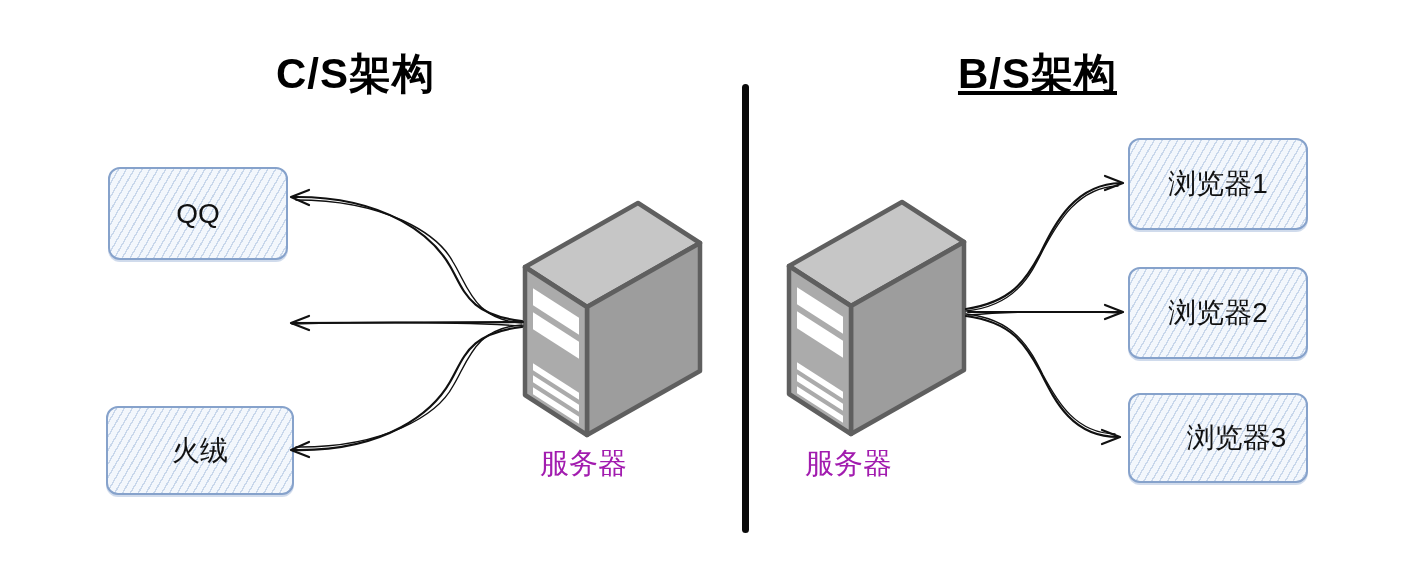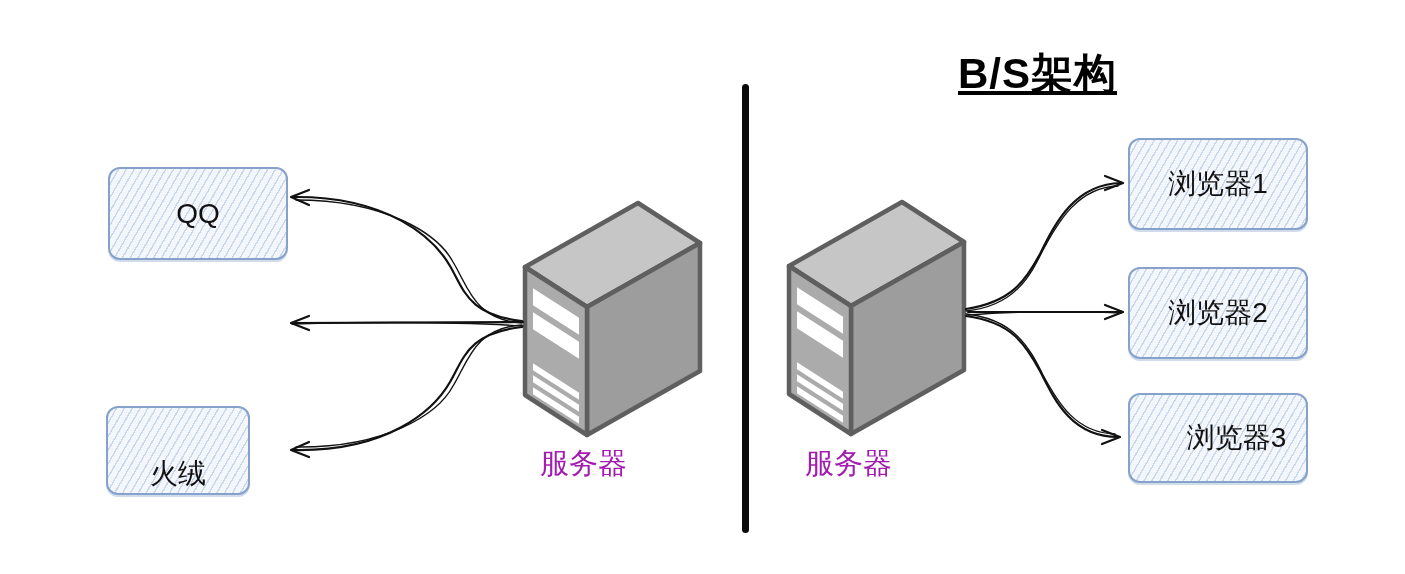--- a/index.html
+++ b/index.html
@@ -34,21 +34,21 @@
     font-size:28px;color:#111111;
     border:2px solid #86a2cb;
     border-radius:12px;
     background-color:#f3f7fc;
     background-image:repeating-linear-gradient(120deg,rgba(148,176,214,0.45) 0 1.4px,transparent 1.4px 6.8px);
     box-shadow:0 2px 0 rgba(150,175,212,0.45);
     box-sizing:border-box;
   }
   #box-qq{left:108px;top:167px;width:180px;height:93px;}
   #box-baidu{left:104px;top:277px;width:182px;height:91px;}
-  #box-huorong{left:106px;top:406px;width:144px;height:89px;align-items:flex-end;}
+  #box-huorong{left:106px;top:406px;width:188px;height:89px;}
   #box-b1{left:1128px;top:138px;width:180px;height:92px;}
   #box-b2{left:1128px;top:267px;width:180px;height:92px;}
   #box-b3{left:1128px;top:393px;width:180px;height:90px;padding-left:37px;}
   .server-svg{position:absolute;}
   #server-cs{left:521px;top:199px;}
   #server-bs{left:785px;top:198px;}
   .server-label{
     position:absolute;
     width:150px;top:444px;
     text-align:left;
@@ -61,20 +61,21 @@
   .arrow{stroke:#111111;fill:none;stroke-linecap:round;stroke-linejoin:round;}
   .a-main{stroke-width:2.2px;}
   .a-dup{stroke-width:1.4px;}
   .a-head{stroke-width:2.2px;}
 </style>
 </head>
 <body>
 
 <div id="canvas">
 
+  <div class="title" id="title-cs">C/S架构</div>
   <div class="title" id="title-bs">B/S架构</div>
 
   <div class="divider"></div>
 
   <div class="node" id="box-qq">
     <span>QQ</span>
   </div>
   <div class="node" id="box-huorong">
     <span>火绒</span>
   </div>

